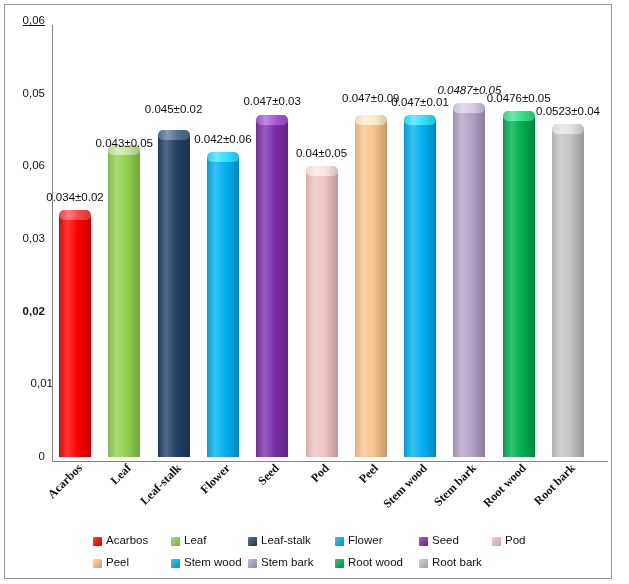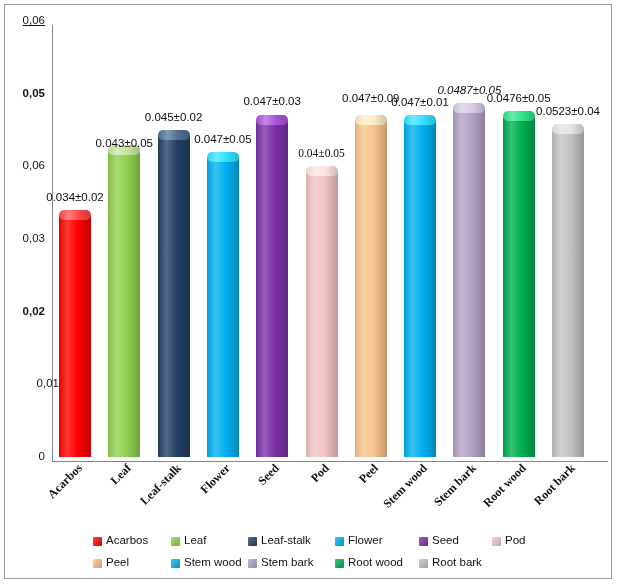--- a/index.html
+++ b/index.html
@@ -118,25 +118,25 @@
   }
 </style>
 </head>
 <body>
 
 <div id="shot">
   <div id="frame">
 
     <div id="yticks">
         <div class="ytick" style="left: 2px; top: 9px; text-decoration: underline;">0,06</div>
-        <div class="ytick" style="left: 2px; top: 81.6667px; font-weight: bold;">0,05</div>
+        <div class="ytick" style="left: 2px; top: 81.6667px;">0,05</div>
         <div class="ytick" style="left: 2px; top: 154.333px;">0,06</div>
         <div class="ytick" style="left: 2px; top: 227px;">0,03</div>
         <div class="ytick" style="left: 2px; top: 299.667px; font-weight: bold;">0,02</div>
-        <div class="ytick" style="left: 16px; top: 372.333px;">0,01</div>
+        <div class="ytick" style="left: 10px; top: 372.333px;">0,01</div>
         <div class="ytick" style="left: 2px; top: 445px;">0</div>
       </div>
 
     <div id="yaxis-line"></div>
     <div id="xaxis-line"></div>
 
     <div id="bars" style="left: 43px; top: 16px; width: 556px; height: 436px;">
         <div class="bar" style="left: 11px; height: 247.067px;">
           <div class="body" style="background: linear-gradient(to right, rgb(230, 0, 0) 0%, rgb(255, 56, 56) 26%, rgb(255, 0, 0) 58%, rgb(199, 0, 0) 100%);"></div>
           <div class="cap" style="background: linear-gradient(to right, rgb(240, 65, 65) 0%, rgb(255, 125, 125) 30%, rgb(255, 69, 69) 62%, rgb(209, 57, 57) 100%);"></div>
@@ -144,36 +144,36 @@
         <div class="dlabel" style="width: 86px; left: -16px; top: 169.933px;">0.034±0.02</div>
         <div class="bar" style="left: 60.3px; height: 312.467px;">
           <div class="body" style="background: linear-gradient(to right, rgb(131, 187, 72) 0%, rgb(170, 218, 119) 26%, rgb(146, 208, 80) 58%, rgb(114, 162, 62) 100%);"></div>
           <div class="cap" style="background: linear-gradient(to right, rgb(186, 216, 146) 0%, rgb(215, 238, 185) 30%, rgb(198, 230, 155) 62%, rgb(162, 189, 127) 100%);"></div>
         </div>
         <div class="dlabel" style="width: 86px; left: 33.3px; top: 104.533px; margin-top: 11px;">0.043±0.05</div>
         <div class="bar" style="left: 109.6px; height: 327px;">
           <div class="body" style="background: linear-gradient(to right, rgb(32, 58, 92) 0%, rgb(83, 106, 136) 26%, rgb(35, 64, 102) 58%, rgb(27, 50, 80) 100%);"></div>
           <div class="cap" style="background: linear-gradient(to right, rgb(73, 103, 140) 0%, rgb(131, 154, 181) 30%, rgb(78, 110, 149) 62%, rgb(64, 90, 122) 100%);"></div>
         </div>
-        <div class="dlabel" style="width: 86px; left: 82.6px; top: 90px;">0.045±0.02</div>
+        <div class="dlabel" style="width: 86px; left: 82.6px; top: 82px;">0.045±0.02</div>
         <div class="bar" style="left: 158.9px; height: 305.2px;">
           <div class="body" style="background: linear-gradient(to right, rgb(0, 158, 216) 0%, rgb(56, 193, 243) 26%, rgb(0, 176, 240) 58%, rgb(0, 137, 187) 100%);"></div>
           <div class="cap" style="background: linear-gradient(to right, rgb(44, 211, 240) 0%, rgb(109, 233, 255) 30%, rgb(47, 224, 255) 62%, rgb(39, 184, 209) 100%);"></div>
         </div>
-        <div class="dlabel" style="width: 86px; left: 131.9px; top: 111.8px;">0.047±0.05</div>
+        <div class="dlabel" style="width: 86px; left: 131.9px; top: 111.8px;">0.042±0.06</div>
         <div class="bar" style="left: 208.2px; height: 341.533px;">
           <div class="body" style="background: linear-gradient(to right, rgb(112, 43, 151) 0%, rgb(153, 94, 187) 26%, rgb(124, 48, 168) 58%, rgb(97, 37, 131) 100%);"></div>
           <div class="cap" style="background: linear-gradient(to right, rgb(158, 80, 203) 0%, rgb(194, 136, 228) 30%, rgb(168, 85, 216) 62%, rgb(138, 70, 177) 100%);"></div>
         </div>
         <div class="dlabel" style="width: 86px; left: 181.2px; top: 74px;">0.047±0.03</div>
         <div class="bar" style="left: 257.5px; height: 290.667px;">
           <div class="body" style="background: linear-gradient(to right, rgb(218, 176, 176) 0%, rgb(245, 209, 209) 26%, rgb(242, 196, 196) 58%, rgb(189, 153, 153) 100%);"></div>
           <div class="cap" style="background: linear-gradient(to right, rgb(236, 213, 212) 0%, rgb(252, 235, 234) 30%, rgb(251, 227, 225) 62%, rgb(206, 186, 185) 100%);"></div>
         </div>
-        <div class="dlabel" style="width: 86px; left: 230.5px; top: 126.333px; font-family: Liberation Serif, serif;">0.04±0.05</div>
+        <div class="dlabel" style="width: 86px; left: 230.5px; top: 126.333px;">0.04±0.05</div>
         <div class="bar" style="left: 306.8px; height: 341.533px;">
           <div class="body" style="background: linear-gradient(to right, rgb(225, 176, 126) 0%, rgb(251, 208, 165) 26%, rgb(250, 195, 140) 58%, rgb(195, 152, 109) 100%);"></div>
           <div class="cap" style="background: linear-gradient(to right, rgb(238, 221, 186) 0%, rgb(254, 241, 215) 30%, rgb(253, 235, 198) 62%, rgb(207, 193, 162) 100%);"></div>
         </div>
         <div class="dlabel" style="width: 86px; left: 279.8px; top: 71px;">0.047±0.09</div>
         <div class="bar" style="left: 356.1px; height: 341.533px;">
           <div class="body" style="background: linear-gradient(to right, rgb(0, 158, 216) 0%, rgb(56, 193, 243) 26%, rgb(0, 176, 240) 58%, rgb(0, 137, 187) 100%);"></div>
           <div class="cap" style="background: linear-gradient(to right, rgb(44, 211, 240) 0%, rgb(109, 233, 255) 30%, rgb(47, 224, 255) 62%, rgb(39, 184, 209) 100%);"></div>
         </div>
         <div class="dlabel" style="width: 86px; left: 329.1px; top: 75.4667px;">0.047±0.01</div>

